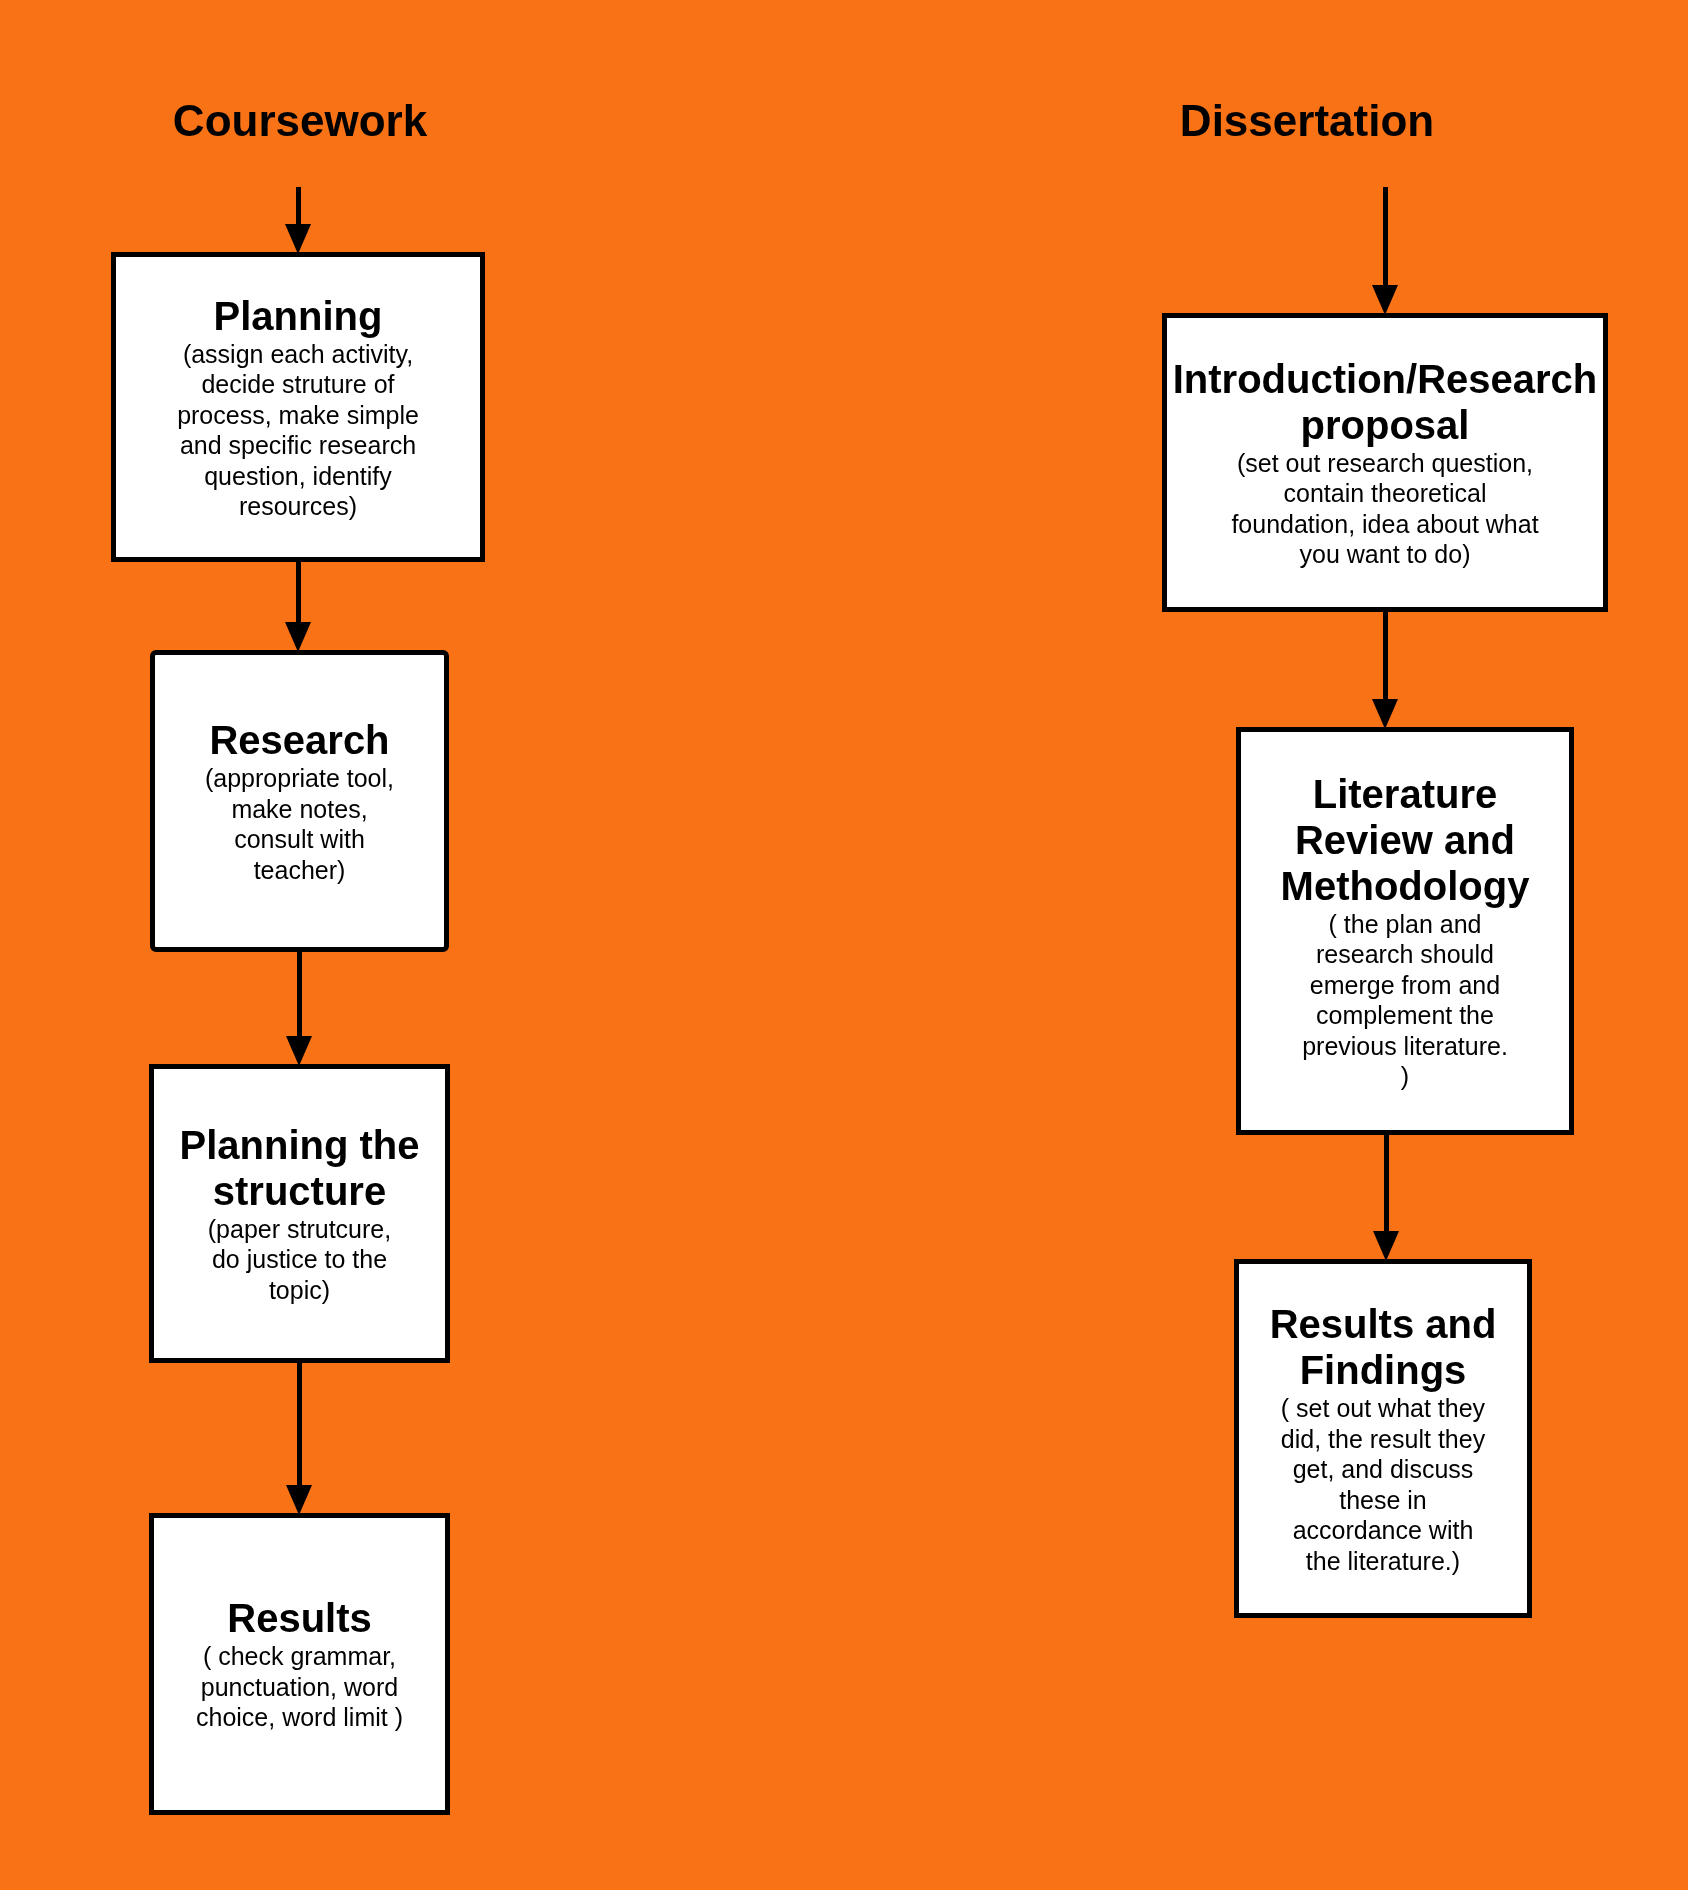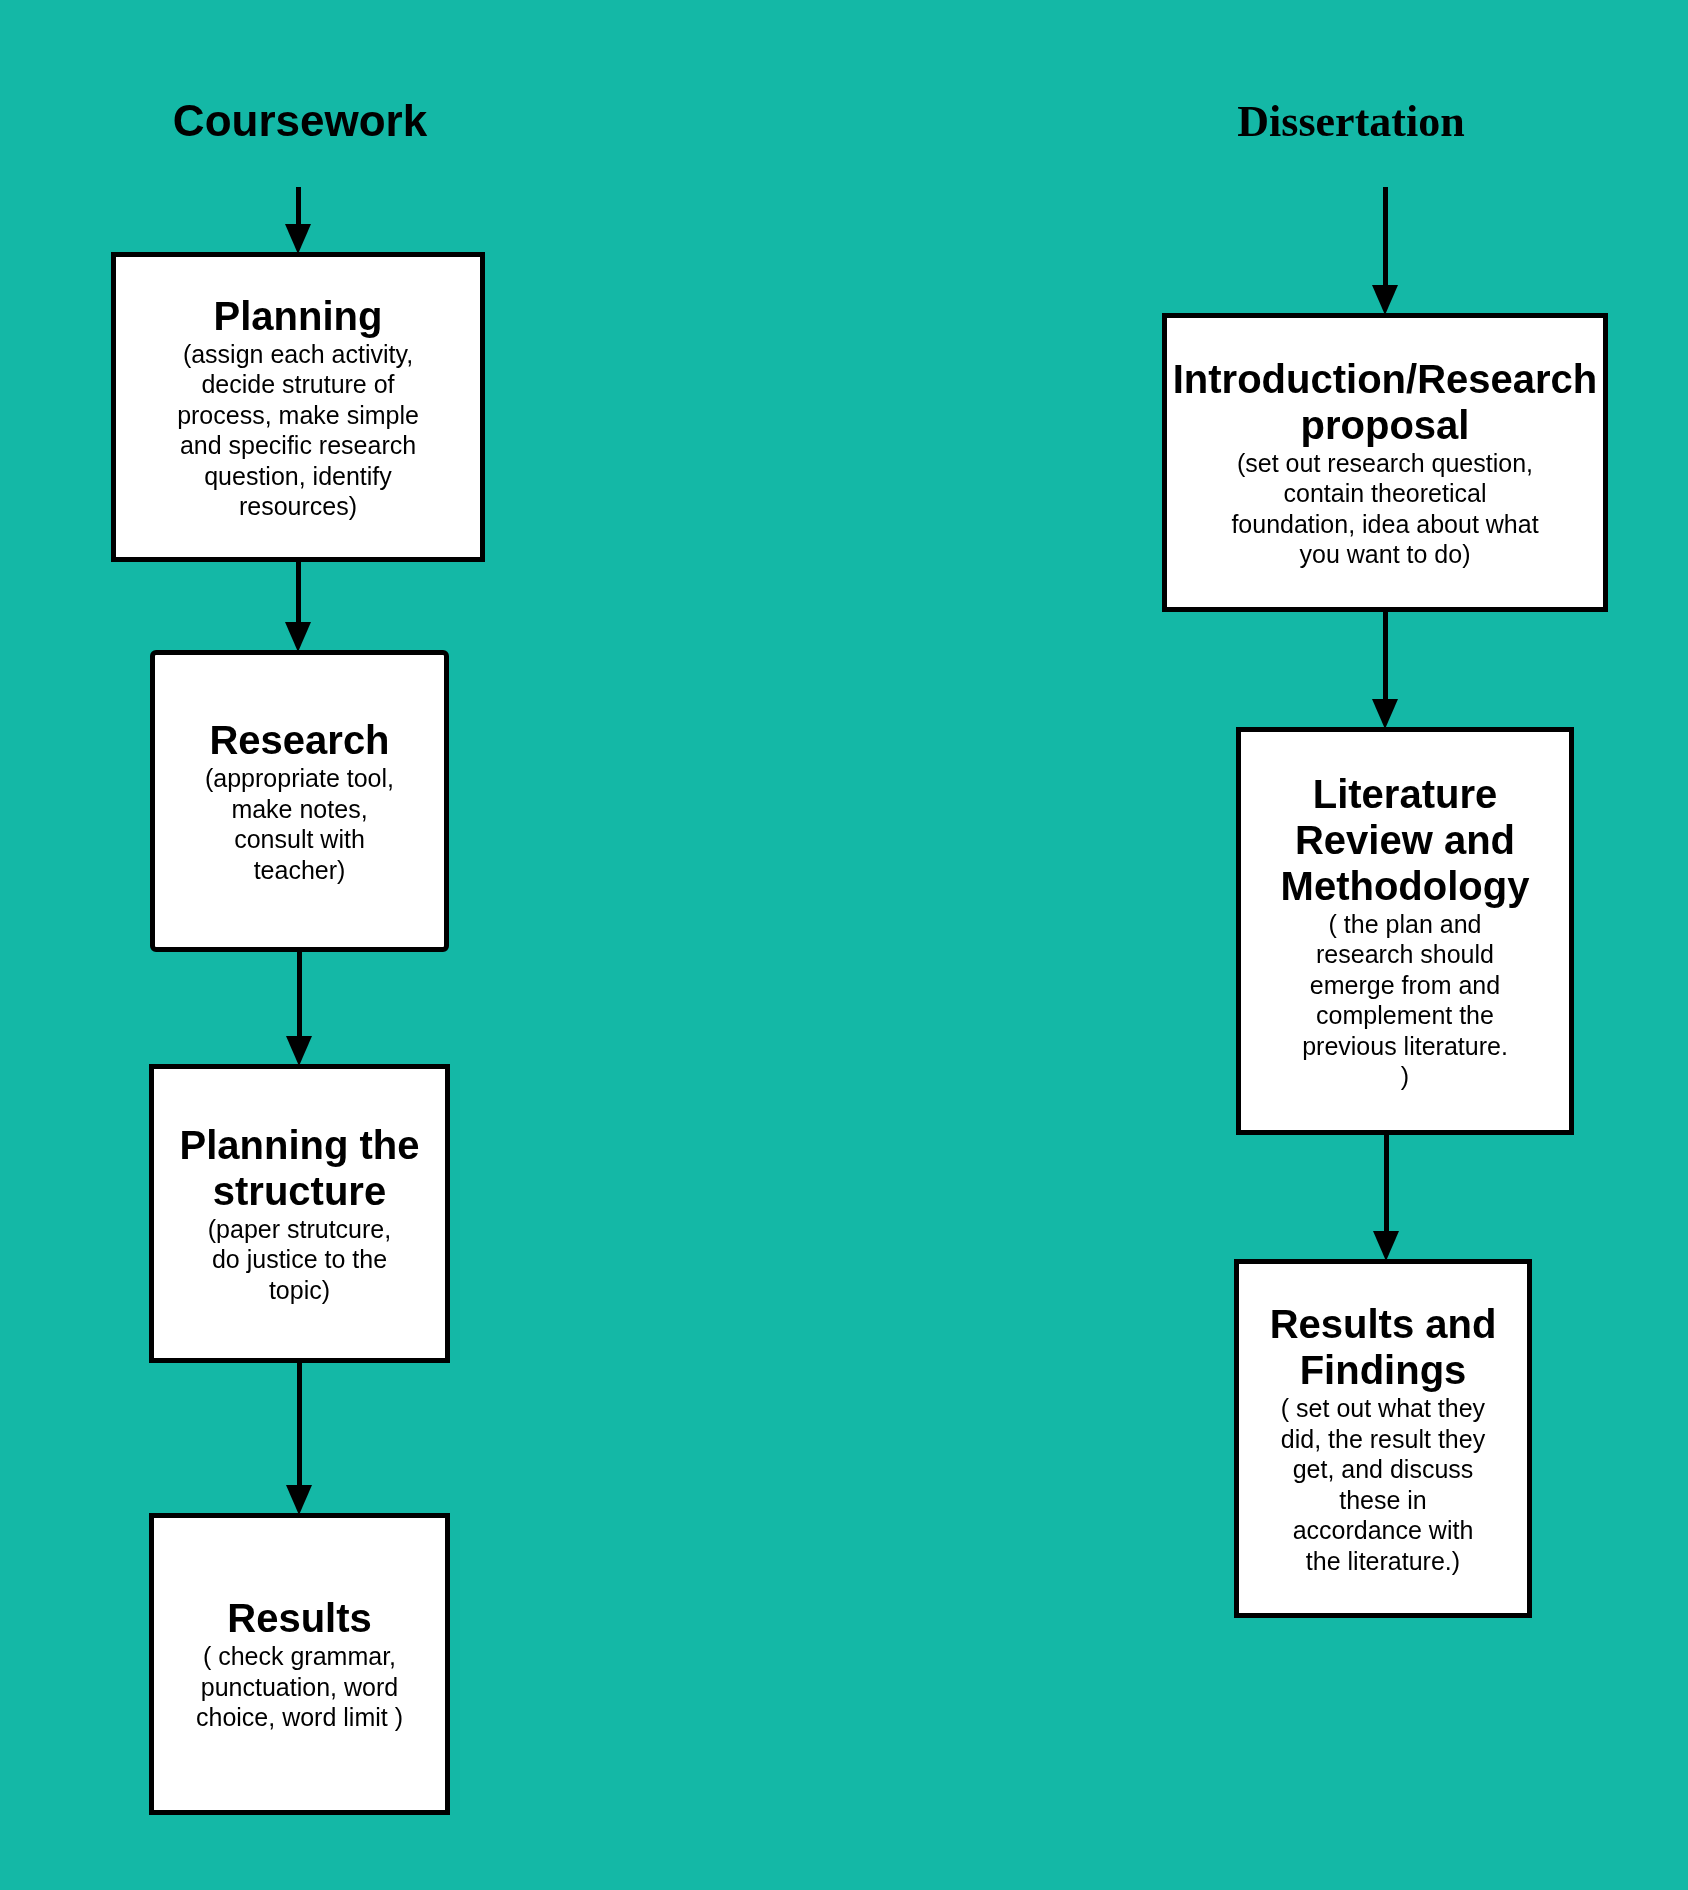--- a/index.html
+++ b/index.html
@@ -4,21 +4,21 @@
 <style>
   html, body {
     margin: 0;
     padding: 0;
     background: #ffffff;
   }
   #canvas {
     position: relative;
     width: 1688px;
     height: 1890px;
-    background: #14b8a6;
+    background: #f97316;
     font-family: "Liberation Sans", sans-serif;
     color: #000000;
     overflow: hidden;
   }
   .col-title {
     position: absolute;
     transform: translateX(-50%);
     font-size: 44px;
     font-weight: bold;
     white-space: nowrap;
@@ -66,21 +66,21 @@
     border-top: 30px solid #000000;
   }
 </style>
 </head>
 <body>
 
 <div id="canvas">
 
   <div class="col-title" style="left:300px; top:96px;">Coursework</div>
 
-  <div class="col-title" style="left:1351px; top:96px;font-family:Liberation Serif, serif;">Dissertation</div>
+  <div class="col-title" style="left:1307px; top:96px;">Dissertation</div>
 
   <div class="arrow" style="left:284px; top:187px;">
     <div class="arrow-line" style="height:37px;"></div>
     <div class="arrow-head"></div>
   </div>
   <div class="arrow" style="left:284px; top:562px;">
     <div class="arrow-line" style="height:60px;"></div>
     <div class="arrow-head"></div>
   </div>
   <div class="arrow" style="left:285px; top:952px;">

